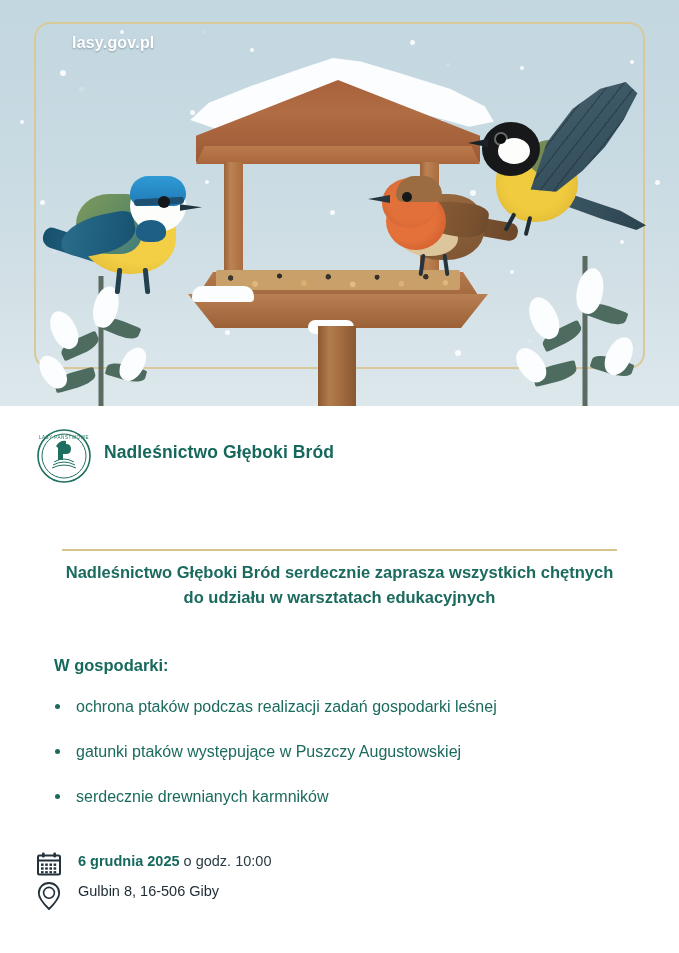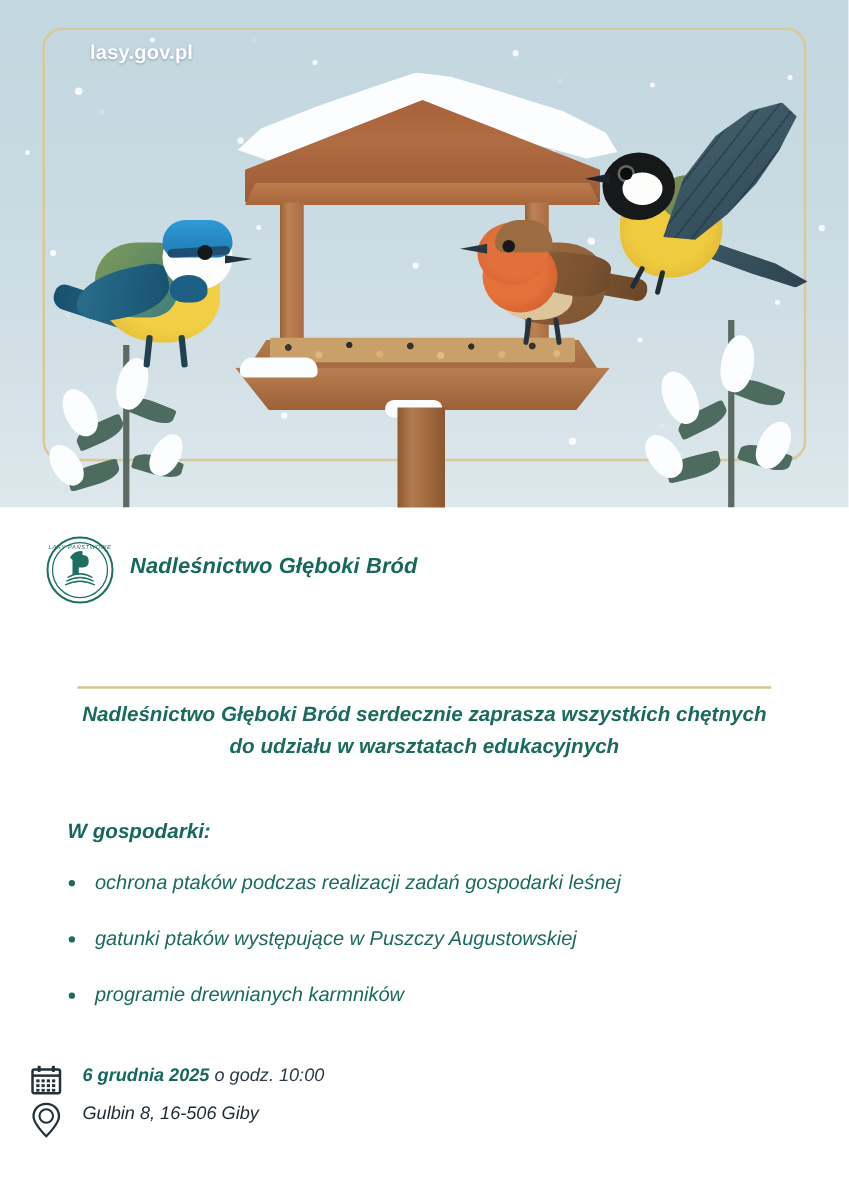--- a/index.html
+++ b/index.html
@@ -319,21 +319,20 @@
     border-radius: 50% 50% 46% 46%;
   }
 
   
   .content {
     position: relative;
     width: 679px;
     height: 547px;
     background: #ffffff;
     padding: 0;
-    font-style: italic;
   }
 
   .org-row {
     position: absolute;
     left: 0; top: 22px;
     width: 679px; height: 62px;
   }
   .lp-logo {
     position: absolute; left: 36px; top: 0px;
     width: 56px; height: 56px;
@@ -411,21 +410,21 @@
   }
   .bullets li::before {
     content: "";
     position: absolute;
     left: 5px; top: 8px;
     width: 5px; height: 5px;
     background: #1b6a5e;
     border-radius: 50%;
   }
 
-  .footer { position: absolute; left: 24px; top: 445px; width: 620px; }
+  .footer { position: absolute; left: 36px; top: 445px; width: 620px; }
 
   .foot-row { position: relative; margin-bottom: 10px; padding-left: 42px; }
   .foot-icon {
     position: absolute;
     left: 0; top: 0;
     width: 28px; height: 28px;
   }
   .foot-icon svg { display: block; }
 
   .foot-line {
@@ -581,21 +580,21 @@
 
     <div class="title-rule"></div>
 
     <div class="subtitle">Nadleśnictwo Głęboki Bród serdecznie zaprasza wszystkich chętnych do udziału w warsztatach edukacyjnych</div>
 
     <div class="program-head">W gospodarki:</div>
 
     <ul class="bullets">
       <li>ochrona ptaków podczas realizacji zadań gospodarki leśnej</li>
       <li>gatunki ptaków występujące w Puszczy Augustowskiej</li>
-      <li>programie drewnianych karmników</li>
+      <li>serdecznie drewnianych karmników</li>
     </ul>
 
     <div class="footer">
 
       <div class="foot-row">
         <span class="foot-icon">
           <svg width="26" height="26" viewBox="0 0 26 26">
             <rect x="2" y="4.5" width="22" height="19" rx="1.5" fill="none" stroke="#23313a" stroke-width="2"></rect>
             <rect x="6" y="1.5" width="2.6" height="5" rx="1" fill="#23313a"></rect>
             <rect x="17.4" y="1.5" width="2.6" height="5" rx="1" fill="#23313a"></rect>

